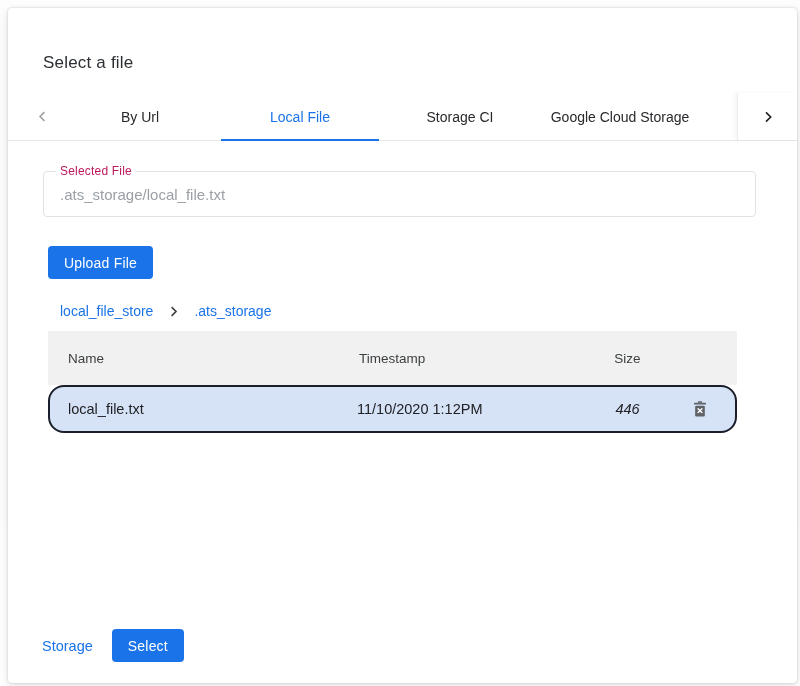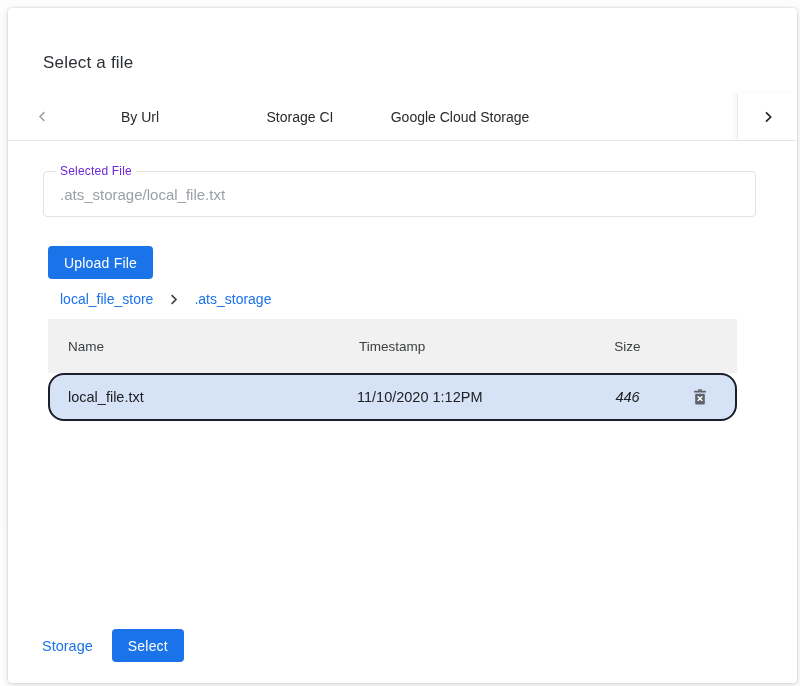--- a/index.html
+++ b/index.html
@@ -47,29 +47,29 @@
   .content { padding: 0 41px 0 35px; }
   .field {
     margin-top: 30px; height: 46px;
     border: 1px solid #e2e2e2; border-radius: 4px;
     position: relative; display: flex; align-items: center; padding: 0 16px;
     cursor: text;
   }
   .field-label {
     position: absolute; top: -8px; left: 12px;
     background: #ffffff; padding: 0 4px;
-    font-size: 12px; color: #6d28d9; letter-spacing: .2px;
+    font-size: 12px; color: #be185d; letter-spacing: .2px;
   }
   .field-value { font-size: 15px; color: #9aa0a6; }
   .btn-primary {
     background: #1a73e8; color: #ffffff; border: none; border-radius: 4px;
     height: 33px; padding: 0 16px; font-size: 14px; font-weight: 500;
     font-family: inherit; cursor: pointer; letter-spacing: .2px;
   }
-  .upload { margin: 29px 0 0 5px; }
+  .upload { margin: 29px 0 12px 5px; }
   .breadcrumb { margin: 10px 0 0 17px; height: 20px; display: flex; align-items: center; gap: 13px; }
   .crumb { color: #1a73e8; font-size: 14px; font-weight: 500; text-decoration: none; cursor: pointer; }
   .crumb-sep { display: flex; align-items: center; }
   
   .table { margin: 10px 0 0 5px; width: 689px; }
   .thead {
     height: 54px; background: #f1f1f1;
     display: grid; grid-template-columns: 297px 245px 75px 1fr; align-items: center;
     font-size: 13.5px; color: #3c4043;
   }
@@ -105,20 +105,21 @@
     <div class="tabbar">
       <button class="pager pager-left">
         <span style="display:flex">
           <svg width="15" height="15" viewBox="0 0 24 24">
               <path d="M15 5l-7 7 7 7" fill="none" stroke="#9e9e9e" stroke-width="2.4"></path>
             </svg>
         </span>
       </button>
       <div class="tabs">
         <div class="tab">By Url</div>
+        <div class="tab active">Local File</div>
         <div class="tab">Storage CI</div>
         <div class="tab">Google Cloud Storage</div>
       </div>
       <button class="pager pager-right">
         <span style="display:flex">
           <svg width="16" height="16" viewBox="0 0 24 24">
               <path d="M9 5l7 7-7 7" fill="none" stroke="#202124" stroke-width="2.5"></path>
             </svg>
         </span>
       </button>

